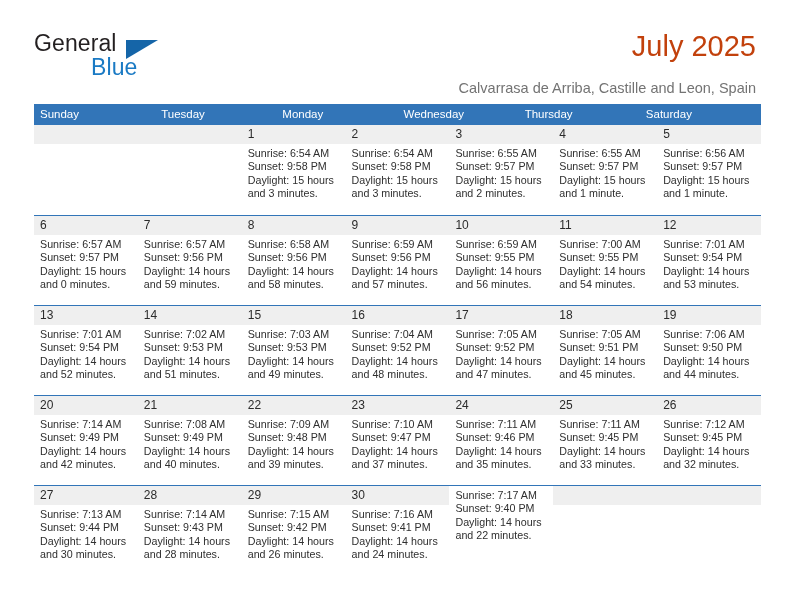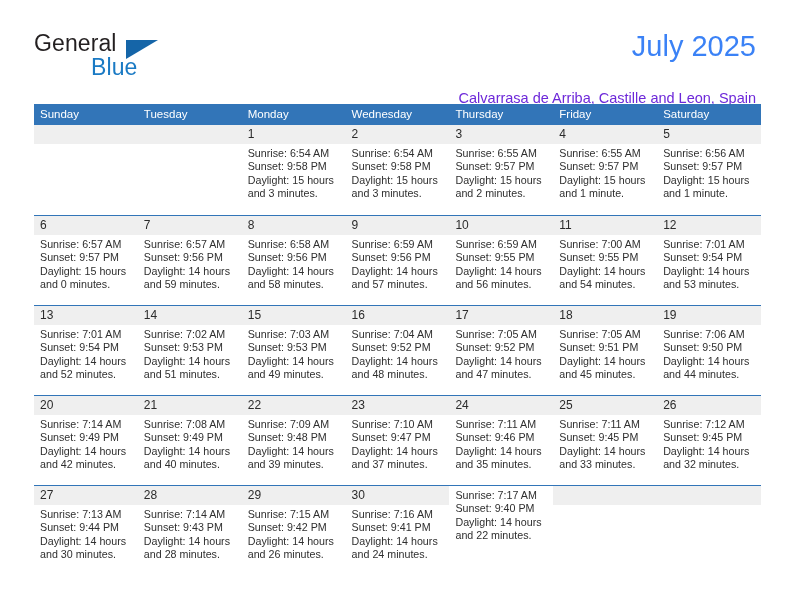--- a/index.html
+++ b/index.html
@@ -33,25 +33,25 @@
   .logo-flag {
     position: absolute; left: 92px; top: 12px;
     width: 0; height: 0;
     border-left: 32px solid #1565a8;
     border-bottom: 19px solid transparent;
   }
   .title-wrap {
     position: absolute; right: 0; top: 0; text-align: right;
   }
   .month-title {
-    font-size: 29px; color: #3b82f6; font-weight: normal;
+    font-size: 29px; color: #c2410c; font-weight: normal;
     line-height: 36px; white-space: nowrap;
   }
   .location {
-    font-size: 14.5px; color: #6d28d9; margin-top: 25px;
+    font-size: 14.5px; color: #737373; margin-top: 15px;
     line-height: 18px; white-space: nowrap;
   }
 
   
   .cal {
     position: absolute;
     left: 34px; top: 104px;
     width: 727px;
   }
   .cal-head {
@@ -117,21 +117,20 @@
 
   </div>
 
   <div class="cal">
     <div class="cal-head">
         <div class="hcell">Sunday</div>
         <div class="hcell">Tuesday</div>
         <div class="hcell">Monday</div>
         <div class="hcell">Wednesday</div>
         <div class="hcell">Thursday</div>
-        <div class="hcell">Friday</div>
         <div class="hcell">Saturday</div>
       </div>
     <div id="weeks-container">
         <div class="week">
           <div class="cell blank">
             <div class="daynum-band"></div>
           </div>
           <div class="cell blank">
             <div class="daynum-band"></div>
           </div>

